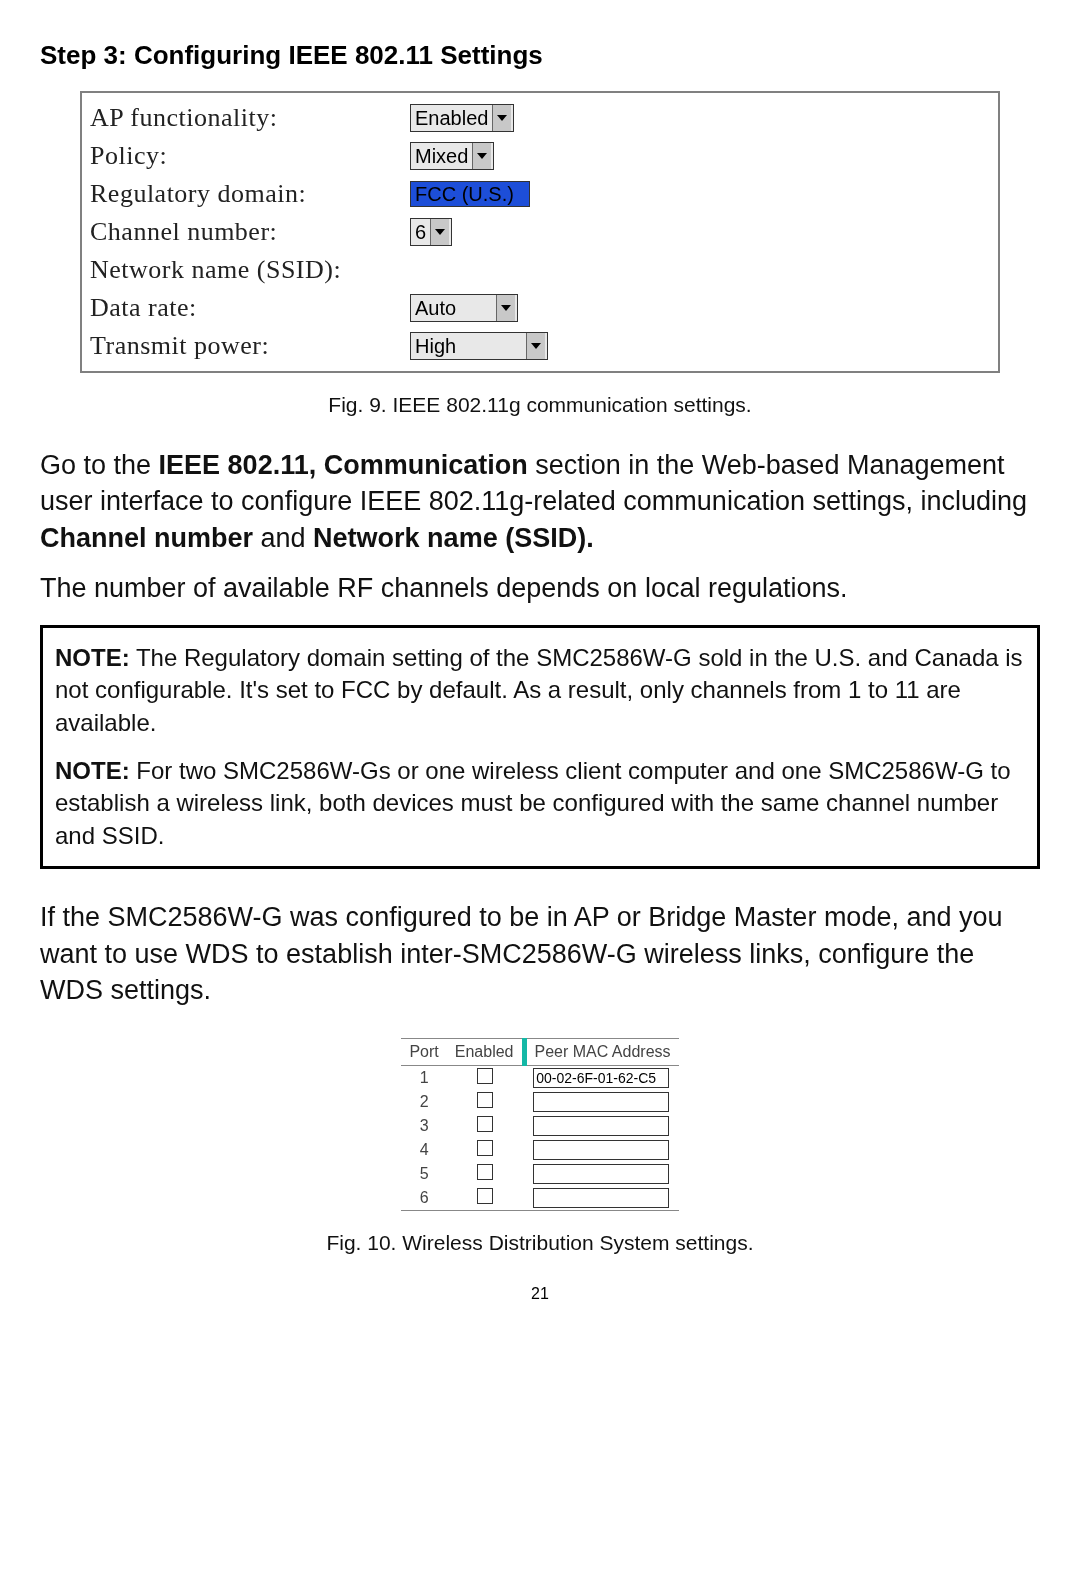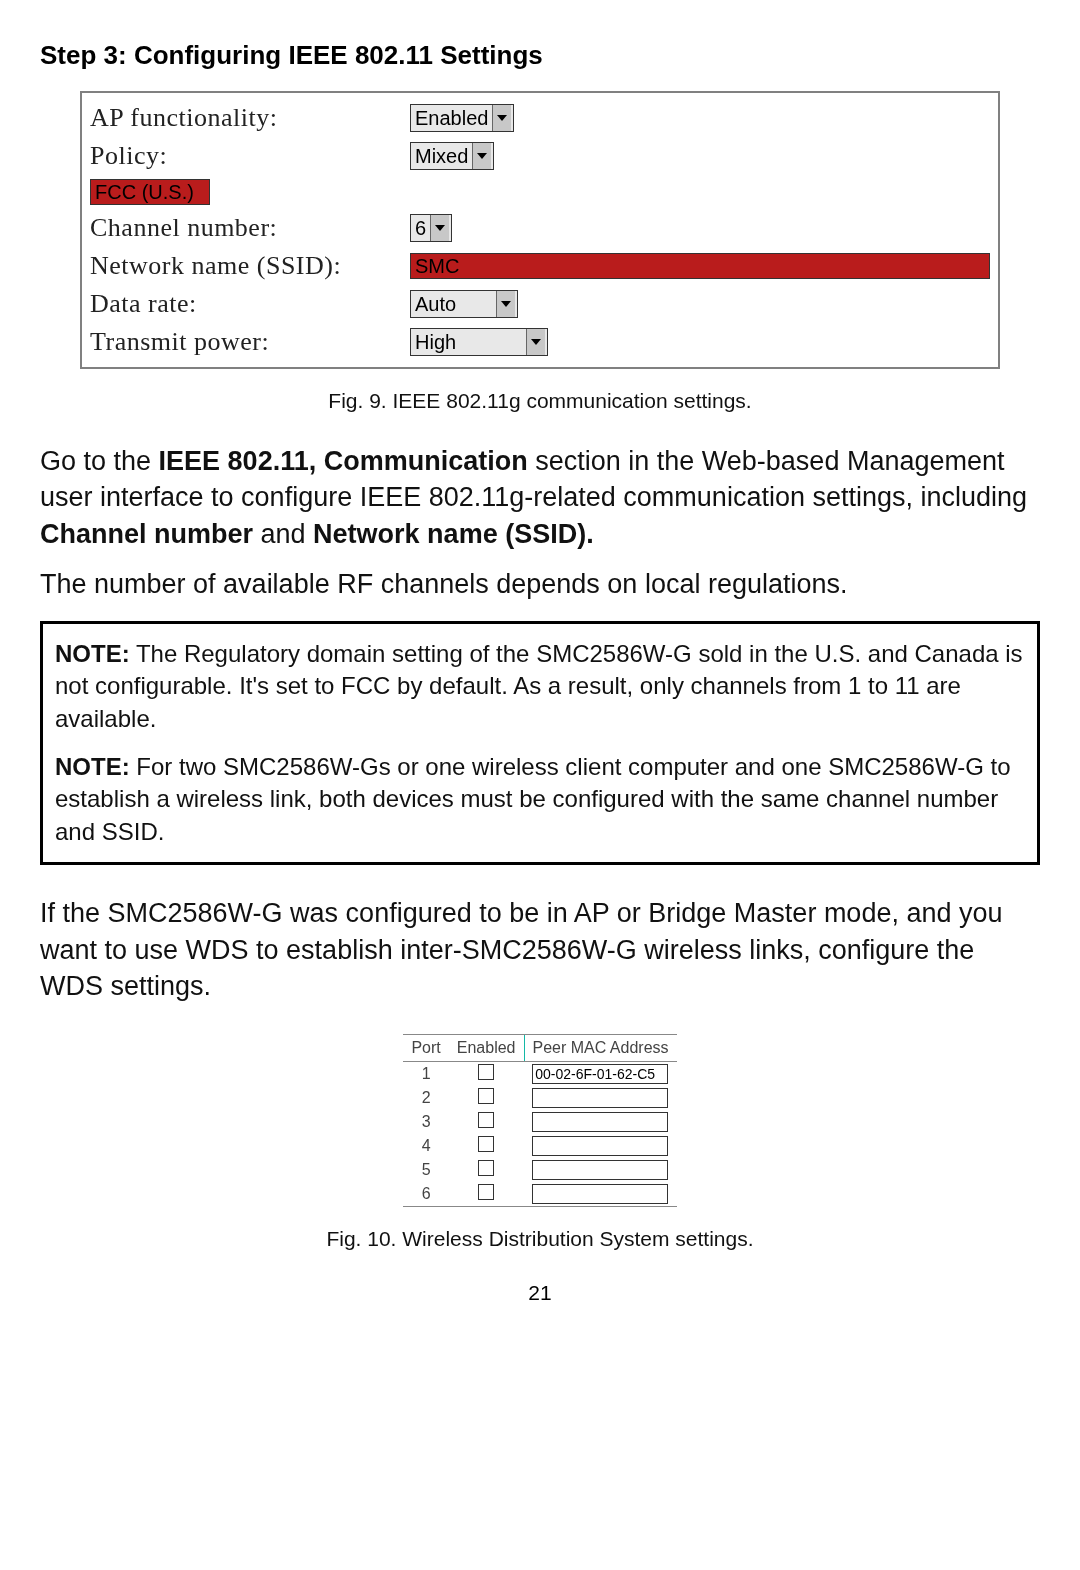--- a/index.html
+++ b/index.html
@@ -54,21 +54,21 @@
     justify-content:center;
     align-items:center;
     height:100%;
   }
   .form-value input[type=text] {
     font-size: 20px;
     height: 26px;
     border: 1px solid #333;
     padding: 0 4px;
     box-sizing: border-box;
-    background: #b91c1c;
+    background: #1d4ed8;
   }
   .fig-caption {
     text-align: center;
     font-size: 21px;
     margin: 20px 0 30px 0;
     color: #111;
   }
   .body-text {
     font-size: 27px;
     margin: 14px 0;
@@ -98,21 +98,21 @@
     font-size: 16px;
     color:#444;
   }
   .wds-table th {
     font-weight: normal;
     padding: 4px 8px;
     border-top: 1px solid #888;
     border-bottom: 1px solid #888;
   }
   .wds-table th.peer {
-    border-left:1px solid #14b8a6;
+    border-left:5px solid #14b8a6;
   }
   .wds-table td {
     text-align:center;
     padding: 2px 6px;
   }
   .wds-table tbody tr:last-child td {
     border-bottom: 1px solid #888;
   }
   .wds-table input[type=text] {
     width: 130px;
@@ -123,21 +123,21 @@
   }
   .checkbox-look {
     display:inline-block;
     width:14px;
     height:14px;
     border:1px solid #333;
     background:#fff;
   }
   .page-num {
     text-align:center;
-    font-size: 21px;
+    font-size: 16px;
     margin-top: 30px;
   }
   .chev svg { width:10px; height:6px; }
 </style>
 </head>
 <body>
 
 <div class="step-title">Step 3: Configuring IEEE 802.11 Settings</div>
 
 <div class="settings-form">
@@ -163,20 +163,21 @@
         <span class="chev">
             <svg viewBox="0 0 10 6">
               <polygon points="0,0 10,0 5,6" fill="#000"></polygon>
             </svg>
           </span>
       </span>
     </div>
   </div>
 
   <div class="form-row">
+    <div class="form-label">Regulatory domain:</div>
     <div class="form-value">
       <input type="text" style="width: 120px;" value="FCC (U.S.)">
     </div>
   </div>
 
   <div class="form-row">
     <div class="form-label">Channel number:</div>
     <div class="form-value">
       <span class="select-look" style="min-width:30px">
         <span>6</span>
@@ -184,23 +185,20 @@
             <svg viewBox="0 0 10 6">
               <polygon points="0,0 10,0 5,6" fill="#000"></polygon>
             </svg>
           </span>
       </span>
     </div>
   </div>
 
   <div class="form-row">
     <div class="form-label">Network name (SSID):</div>
-    <div class="form-value" style="flex:1">
-      <input type="text" style="width: 100%;" value="SMC">
-    </div>
   </div>
 
   <div class="form-row">
     <div class="form-label">Data rate:</div>
     <div class="form-value">
       <span class="select-look" style="min-width:100px">
         <span style="flex:1">Auto</span>
         <span class="chev">
             <svg viewBox="0 0 10 6">
               <polygon points="0,0 10,0 5,6" fill="#000"></polygon>

